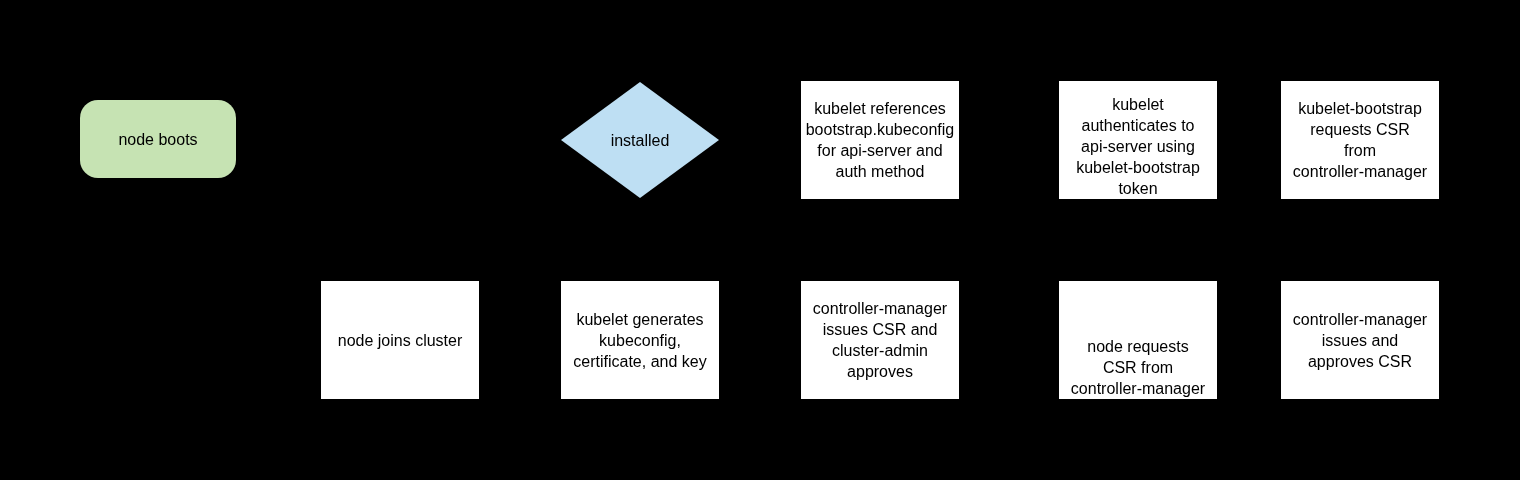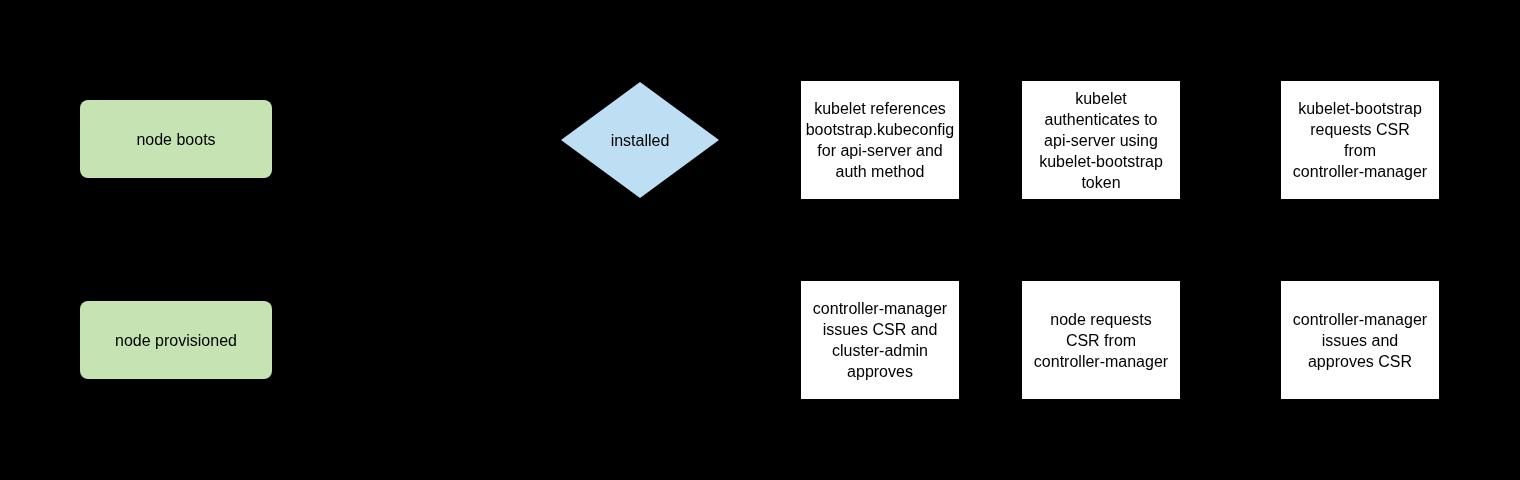--- a/index.html
+++ b/index.html
@@ -22,44 +22,44 @@
     color: var(--text, #000000);
     font-size: 16px;
     line-height: 21px;
   }
   .process {
     width: 158px;
     height: 118px;
     background: var(--process-fill, #ffffff);
   }
   .terminal {
-    width: 192px;
+    width: 156px;
     height: 78px;
     background: var(--terminal-fill, #c6e3b3);
-    border-radius: 8px;
+    border-radius: 18px;
   }
   .decision {
     width: 158px;
     height: 116px;
     background: var(--decision-fill, #bedff3);
     clip-path: polygon(50% 0%, 100% 50%, 50% 100%, 0% 50%);
   }
   .label { white-space: pre-line; }
   
   .r1.process  { top: 81px; }
   .r2.process  { top: 281px; }
   .r1.terminal { top: 100px; }
   .r2.terminal { top: 301px; }
   .r1.decision { top: 82px; }
   
   .c1.terminal { left: 80px; }
   .c2 { left: 321px; }
   .c3 { left: 561px; }
   .c4 { left: 801px; }
-  .c5 { left: 1022px; }
+  .c5 { left: 1059px; align-items: flex-end; }
   .c6 { left: 1281px; }
 </style>
 </head>
 <body>
 
 <div class="canvas">
 
   <div class="node terminal r1 c1">
     <span class="label">node boots</span>
   </div>
@@ -84,25 +84,30 @@
 token</span>
   </div>
 
   <div class="node process r1 c6">
     <span class="label">kubelet-bootstrap
 requests CSR
 from
 controller-manager</span>
   </div>
 
-  <div class="node terminal r2 c1">
-    <span class="label">node provisioned</span>
+
+  <div class="node process r2 c2">
+    <span class="label">node joins cluster</span>
   </div>
 
-
+  <div class="node process r2 c3">
+    <span class="label">kubelet generates
+kubeconfig,
+certificate, and key</span>
+  </div>
 
   <div class="node process r2 c4">
     <span class="label">controller-manager
 issues CSR and
 cluster-admin
 approves</span>
   </div>
 
   <div class="node process r2 c5">
     <span class="label">node requests

